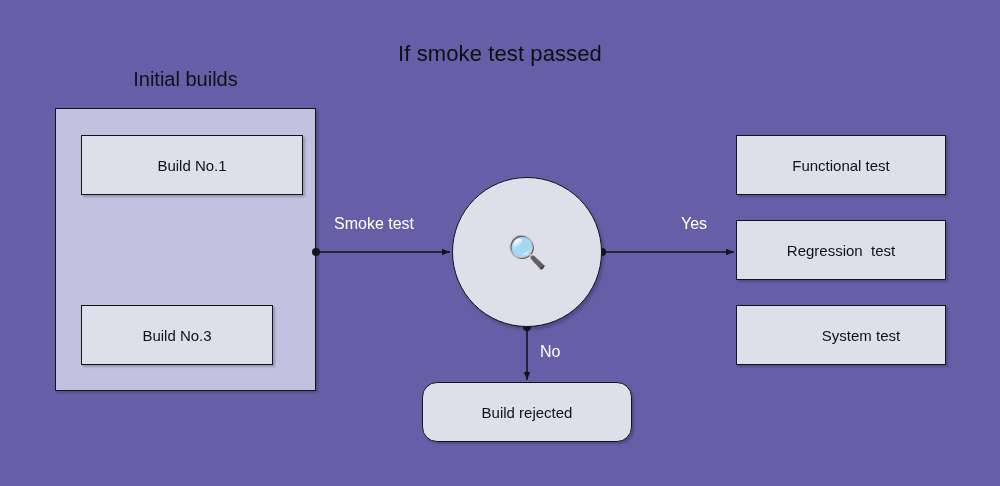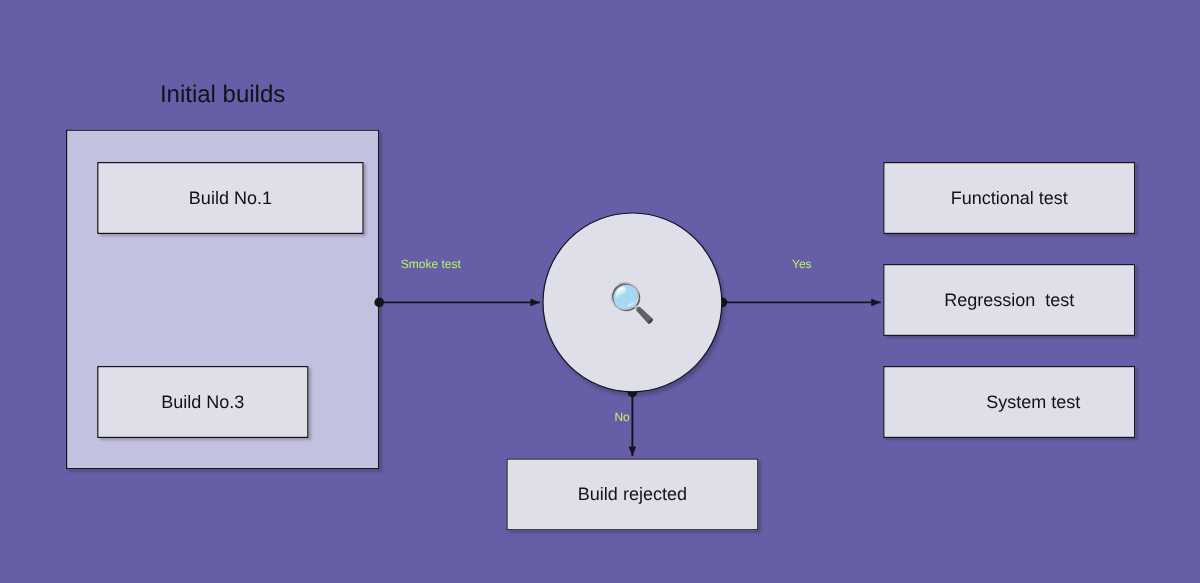--- a/index.html
+++ b/index.html
@@ -56,25 +56,25 @@
     display: flex;
     align-items: center;
     justify-content: center;
     font-size: 15px;
     color: #111118;
     box-shadow: 2px 2px 2px rgba(20,20,30,0.25);
     white-space: pre;
   }
   .build-1 { left: 81px;  top: 135px; width: 222px; height: 60px; }
   .build-2 { left: 81px;  top: 220px; width: 210px; height: 60px; }
-  .build-3 { left: 81px;  top: 305px; width: 176px; height: 60px; }
+  .build-3 { left: 81px;  top: 305px; width: 192px; height: 60px; }
   .test-1  { left: 736px; top: 135px; width: 210px; height: 60px; }
   .test-2  { left: 736px; top: 220px; width: 210px; height: 60px; }
   .test-3  { left: 736px; top: 305px; width: 210px; height: 60px; padding-left: 40px; }
-  .rejected{ left: 422px; top: 382px; width: 210px; height: 60px; }
+  .rejected{ left: 422px; top: 382px; width: 210px; height: 60px; border-radius: 15px; }
 
   .decision {
     position: absolute;
     left: 452px;
     top: 177px;
     width: 150px;
     height: 150px;
     border-radius: 50%;
     background: #DFDFEA;
     border: 1.6px solid #14141c;
@@ -94,33 +94,34 @@
     position: absolute;
     left: 0;
     top: 0;
     width: 1000px;
     height: 486px;
     pointer-events: none;
   }
 
   .edge-label {
     position: absolute;
-    font-size: 10px;
-    color: #bef264;
+    font-size: 16px;
+    color: #ffffff;
     white-space: nowrap;
   }
   .label-smoke { left: 334px; top: 215px; }
-  .label-yes   { left: 660px; top: 215px; }
-  .label-no    { left: 512px; top: 343px; }
+  .label-yes   { left: 681px; top: 215px; }
+  .label-no    { left: 540px; top: 343px; }
 </style>
 </head>
 <body>
 
 <div id="canvas">
 
+  <div class="title">If smoke test passed</div>
 
   <div class="group-label">Initial builds</div>
 
   <div class="group-box"></div>
 
   <svg class="edges" viewBox="0 0 1000 486">
     <defs>
       <marker id="arrow" markerWidth="9" markerHeight="9" refX="8" refY="3.2" orient="auto" markerUnits="userSpaceOnUse">
         <path d="M0,0 L8,3.2 L0,6.4 z" fill="#14141c"></path>
       </marker>

